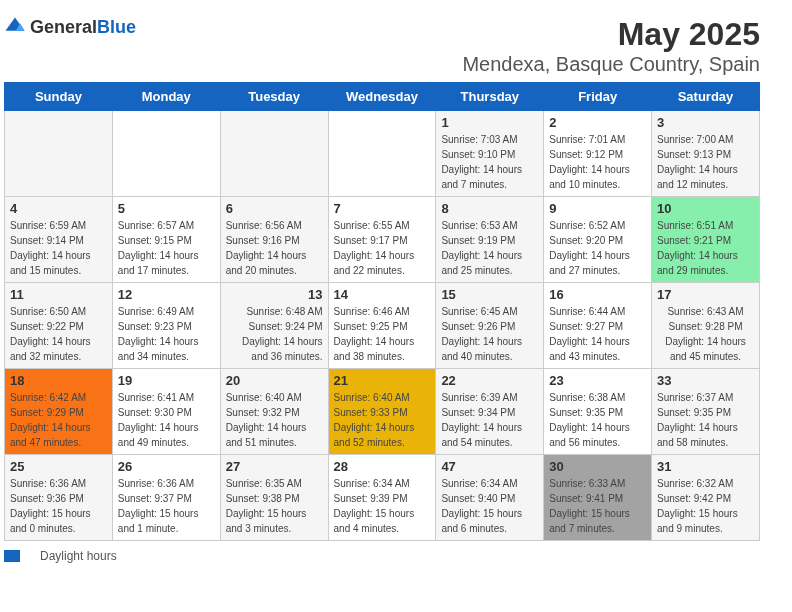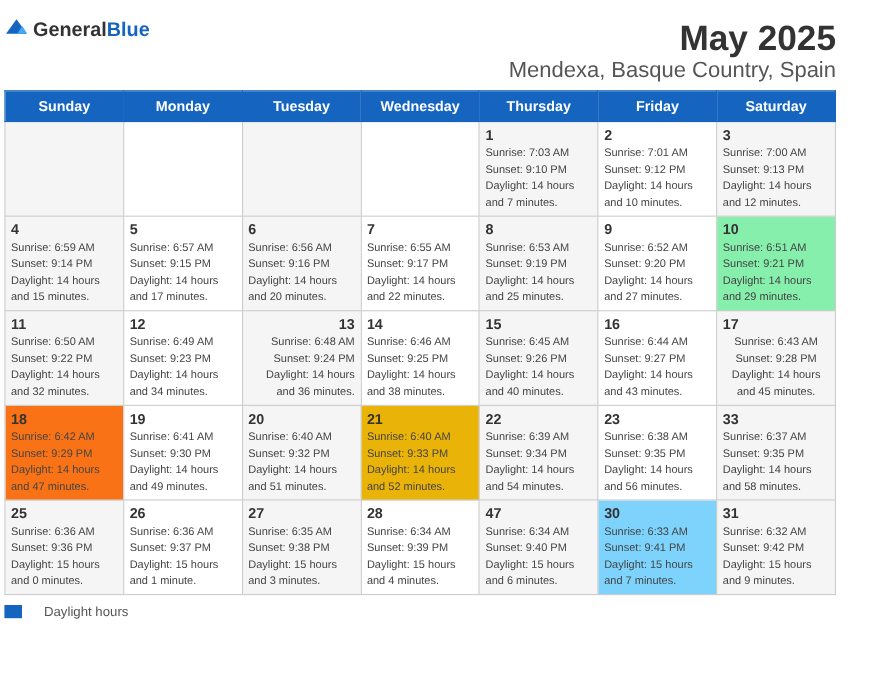--- a/index.html
+++ b/index.html
@@ -355,21 +355,21 @@
 Daylight: 15 hours
 and 4 minutes.</div>
           </td>
           <td style="background: rgb(245, 245, 245);">
             <span class="cell-date">47</span>
             <div class="cell-info" style="white-space: pre-line;">Sunrise: 6:34 AM
 Sunset: 9:40 PM
 Daylight: 15 hours
 and 6 minutes.</div>
           </td>
-          <td style="background: #7dd3fc;">
+          <td style="background: #a3a3a3;">
             <span class="cell-date">30</span>
             <div class="cell-info" style="white-space: pre-line;">Sunrise: 6:33 AM
 Sunset: 9:41 PM
 Daylight: 15 hours
 and 7 minutes.</div>
           </td>
           <td style="background: rgb(245, 245, 245);">
             <span class="cell-date">31</span>
             <div class="cell-info" style="white-space: pre-line;">Sunrise: 6:32 AM
 Sunset: 9:42 PM

